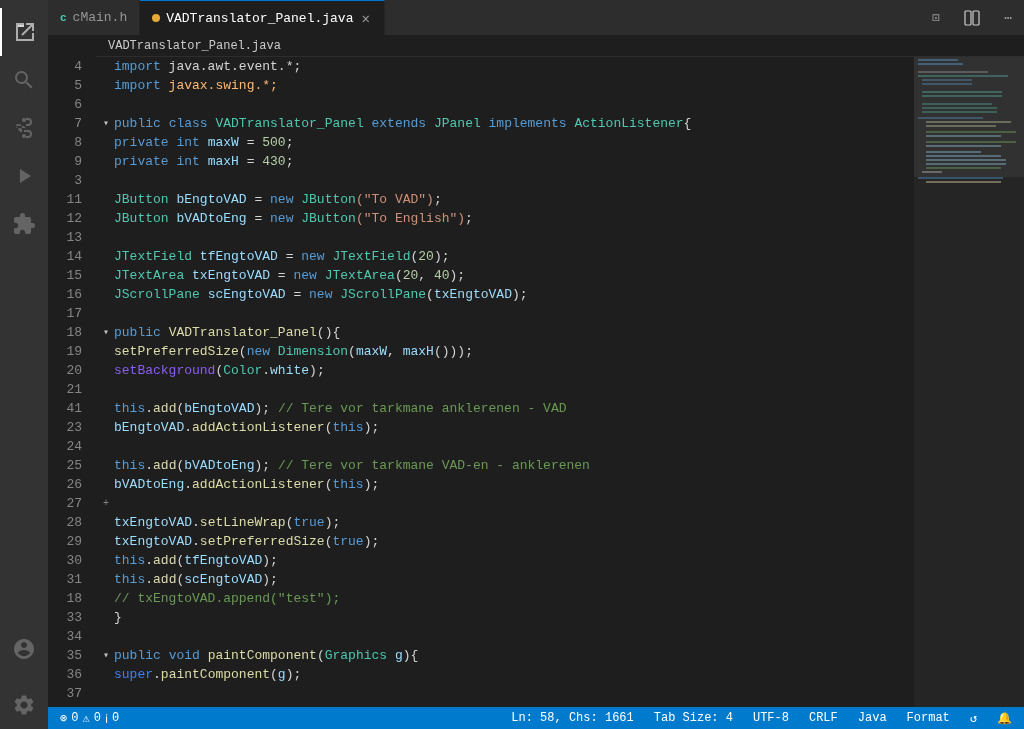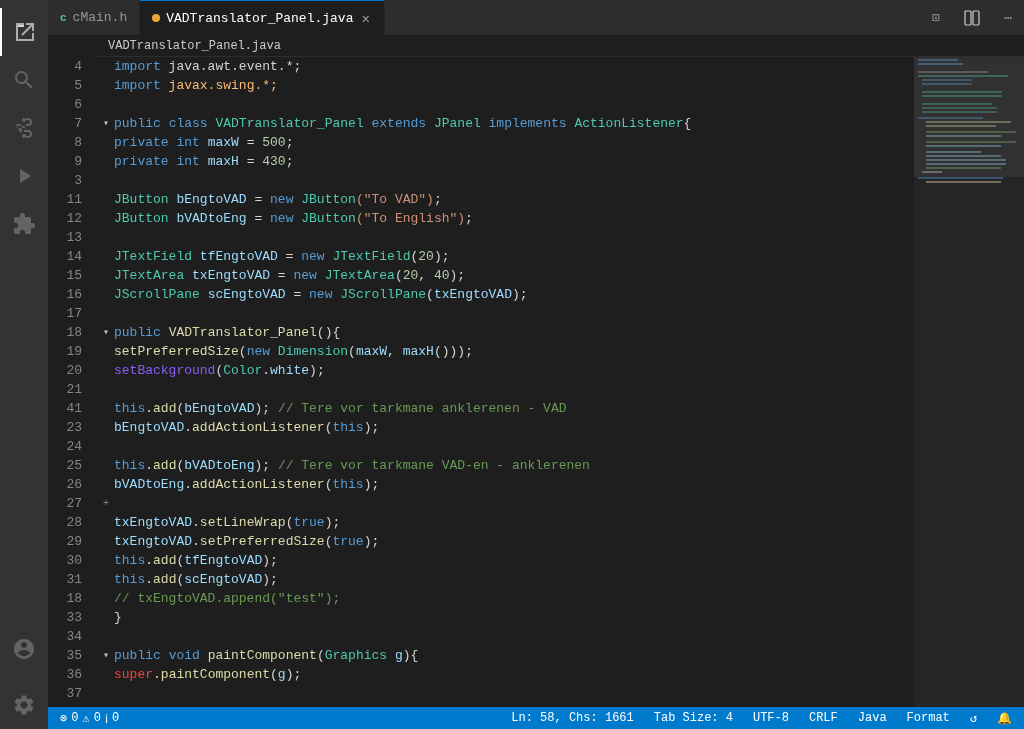--- a/index.html
+++ b/index.html
@@ -341,21 +341,21 @@
         <div class="code-line"><span class="fold-icon"></span><span style="color: rgb(156, 220, 254);">bVADtoEng</span><span style="color: rgb(212, 212, 212);">.</span><span style="color: rgb(220, 220, 170);">addActionListener</span><span style="color: rgb(212, 212, 212);">(</span><span style="color: rgb(86, 156, 214);">this</span><span style="color: rgb(212, 212, 212);">);</span></div>
         <div class="code-line"><span class="fold-icon" style="color: rgb(133, 133, 133);">+</span></div>
         <div class="code-line"><span class="fold-icon"></span><span style="color: rgb(156, 220, 254);">txEngtoVAD</span><span style="color: rgb(212, 212, 212);">.</span><span style="color: rgb(220, 220, 170);">setLineWrap</span><span style="color: rgb(212, 212, 212);">(</span><span style="color: rgb(86, 156, 214);">true</span><span style="color: rgb(212, 212, 212);">);</span></div>
         <div class="code-line"><span class="fold-icon"></span><span style="color: rgb(156, 220, 254);">txEngtoVAD</span><span style="color: rgb(212, 212, 212);">.</span><span style="color: rgb(220, 220, 170);">setPreferredSize</span><span style="color: rgb(212, 212, 212);">(</span><span style="color: rgb(86, 156, 214);">true</span><span style="color: rgb(212, 212, 212);">);</span></div>
         <div class="code-line"><span class="fold-icon"></span><span style="color: rgb(86, 156, 214);">this</span><span style="color: rgb(212, 212, 212);">.</span><span style="color: rgb(220, 220, 170);">add</span><span style="color: rgb(212, 212, 212);">(</span><span style="color: rgb(156, 220, 254);">tfEngtoVAD</span><span style="color: rgb(212, 212, 212);">);</span></div>
         <div class="code-line"><span class="fold-icon"></span><span style="color: rgb(86, 156, 214);">this</span><span style="color: rgb(212, 212, 212);">.</span><span style="color: rgb(220, 220, 170);">add</span><span style="color: rgb(212, 212, 212);">(</span><span style="color: rgb(156, 220, 254);">scEngtoVAD</span><span style="color: rgb(212, 212, 212);">);</span></div>
         <div class="code-line"><span class="fold-icon"></span><span style="color: rgb(106, 153, 85);">// txEngtoVAD.append("test");</span></div>
         <div class="code-line"><span class="fold-icon"></span><span style="color: rgb(212, 212, 212);">}</span></div>
         <div class="code-line"><span class="fold-icon"></span></div>
         <div class="code-line"><span class="fold-icon" style="color: rgb(192, 192, 192);">▾</span><span style="color: rgb(86, 156, 214);">public</span><span style="color: rgb(212, 212, 212);"> </span><span style="color: rgb(86, 156, 214);">void</span><span style="color: rgb(212, 212, 212);"> </span><span style="color: rgb(220, 220, 170);">paintComponent</span><span style="color: rgb(212, 212, 212);">(</span><span style="color: rgb(78, 201, 176);">Graphics</span><span style="color: rgb(212, 212, 212);"> </span><span style="color: rgb(156, 220, 254);">g</span><span style="color: rgb(212, 212, 212);">){</span></div>
-        <div class="code-line"><span class="fold-icon"></span><span style="color: #ef4444;">super</span><span style="color: rgb(212, 212, 212);">.</span><span style="color: rgb(220, 220, 170);">paintComponent</span><span style="color: rgb(212, 212, 212);">(</span><span style="color: rgb(156, 220, 254);">g</span><span style="color: rgb(212, 212, 212);">);</span></div>
+        <div class="code-line"><span class="fold-icon"></span><span style="color: #3b82f6;">super</span><span style="color: rgb(212, 212, 212);">.</span><span style="color: rgb(220, 220, 170);">paintComponent</span><span style="color: rgb(212, 212, 212);">(</span><span style="color: rgb(156, 220, 254);">g</span><span style="color: rgb(212, 212, 212);">);</span></div>
       </div>
 
     <div class="minimap">
       <div class="minimap-content">
         <div class="minimap-viewport"></div>
         <svg width="110" height="680" viewBox="0 0 110 680" xmlns="http://www.w3.org/2000/svg" style="display:block;">
 
           <rect x="4" y="2" width="40" height="2" fill="#569cd6" opacity="0.5"></rect>
           <rect x="4" y="6" width="45" height="2" fill="#569cd6" opacity="0.5"></rect>
           <rect x="4" y="14" width="70" height="2" fill="#d4d4d4" opacity="0.3"></rect>

